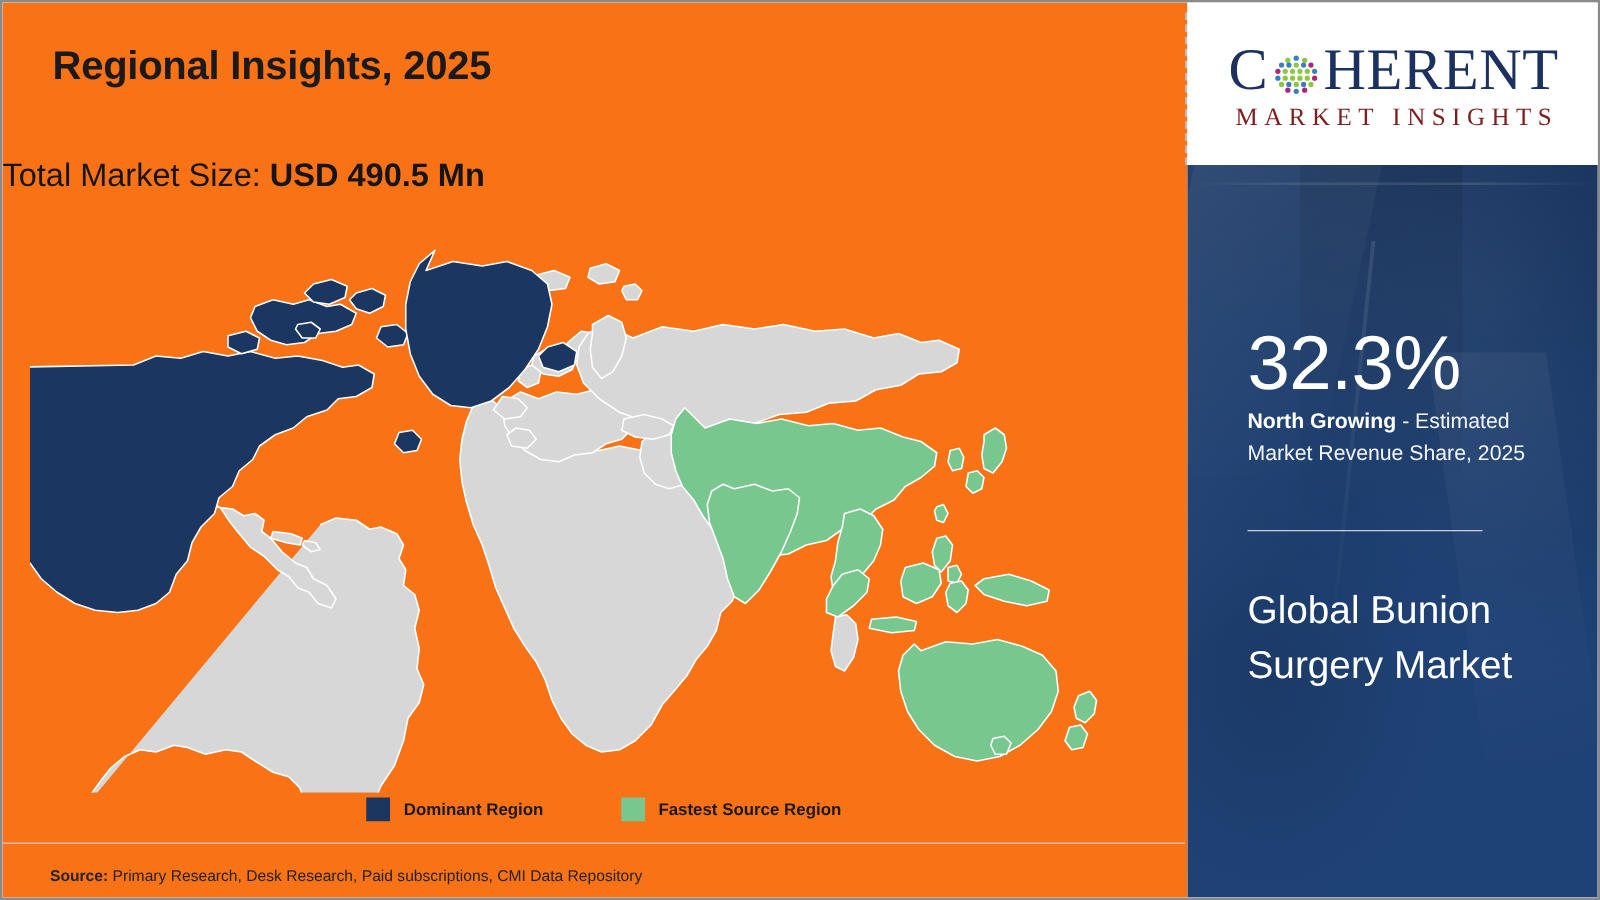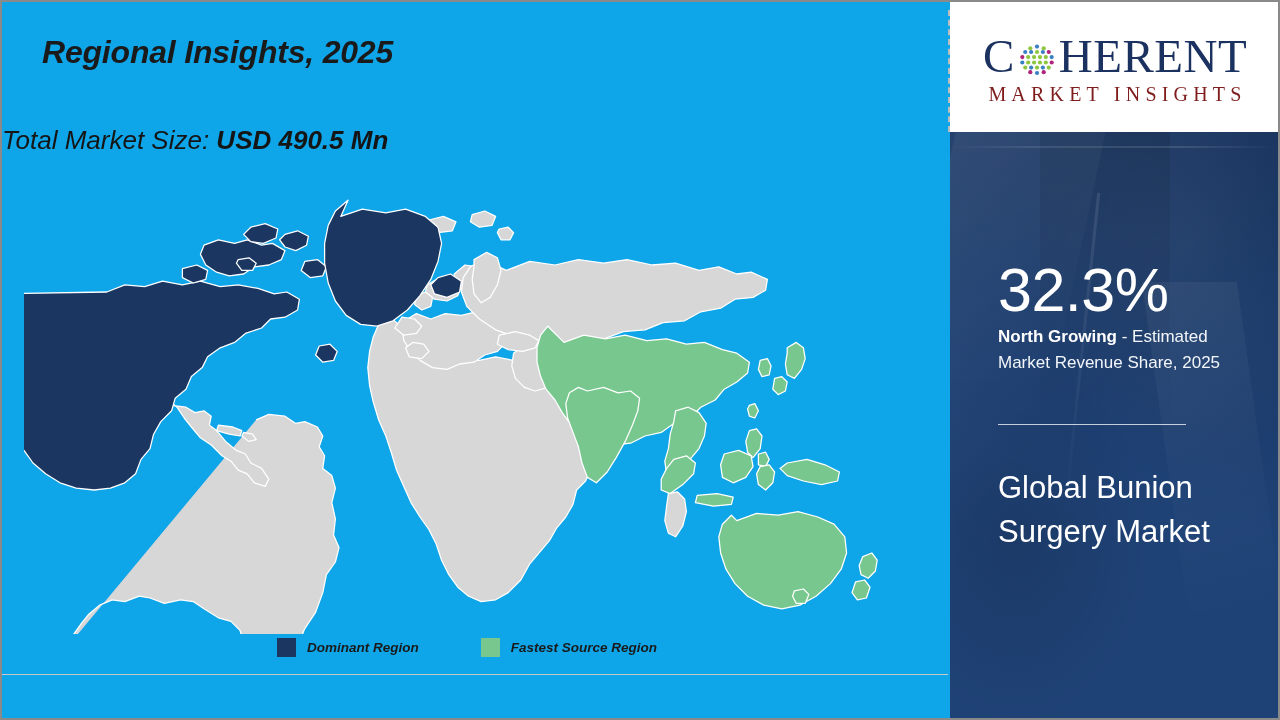--- a/index.html
+++ b/index.html
@@ -12,22 +12,21 @@
   #root{
     position:relative;width:1280px;height:720px;
     box-sizing:border-box;
     border:2px solid #8a8a8a;
     background:#fff;
     overflow:hidden;
   }
   
   #left-panel{
     position:absolute;left:0;top:0;width:948px;height:716px;
-    background:#0ea5e9;
-    font-style:italic;
+    background:#f97316;
   }
   #page-title{
     position:absolute;left:40px;top:32px;
     font-size:32px;font-weight:bold;color:#1a1a1a;
     letter-spacing:-0.2px;
     white-space:nowrap;
   }
   #market-size-line{
     position:absolute;left:0;top:123px;width:930px;
     text-align:left;
@@ -40,20 +39,21 @@
   #map-wrap{
     position:absolute;left:22px;top:182px;width:900px;height:450px;
   }
   #map-wrap svg{display:block;width:100%;height:100%;}
 
   
   #legend{
     position:absolute;left:0;top:636px;width:930px;
     display:flex;justify-content:center;align-items:center;
     gap:62px;
+    padding-left:16px;
   }
   .legend-item{display:flex;align-items:center;gap:11px;}
   .legend-swatch{width:19px;height:19px;display:block;}
   .legend-label{
     font-size:13.5px;font-weight:bold;color:#1a1a1a;white-space:nowrap;
   }
 
   
   #source-rule{
     position:absolute;left:0;top:672px;width:946px;height:1px;
@@ -274,20 +274,23 @@
         <span class="legend-swatch" style="background:#1b3661"></span>
         <span class="legend-label">Dominant Region</span>
       </div>
       <div class="legend-item">
         <span class="legend-swatch" style="background:#77c78e"></span>
         <span class="legend-label">Fastest Source Region</span>
       </div>
     </div>
 
     <div id="source-rule"></div>
+    <div id="source-line">
+      <span class="src-label">Source:</span><span> Primary Research, Desk Research, Paid subscriptions, CMI Data Repository</span>
+    </div>
   </div>
 
   <div id="divider"></div>
 
   <div id="right-panel">
 
     <div id="logo-area">
       <div id="logo-top">
         <span class="logo-word">C</span>
         <span id="globe-icon">

